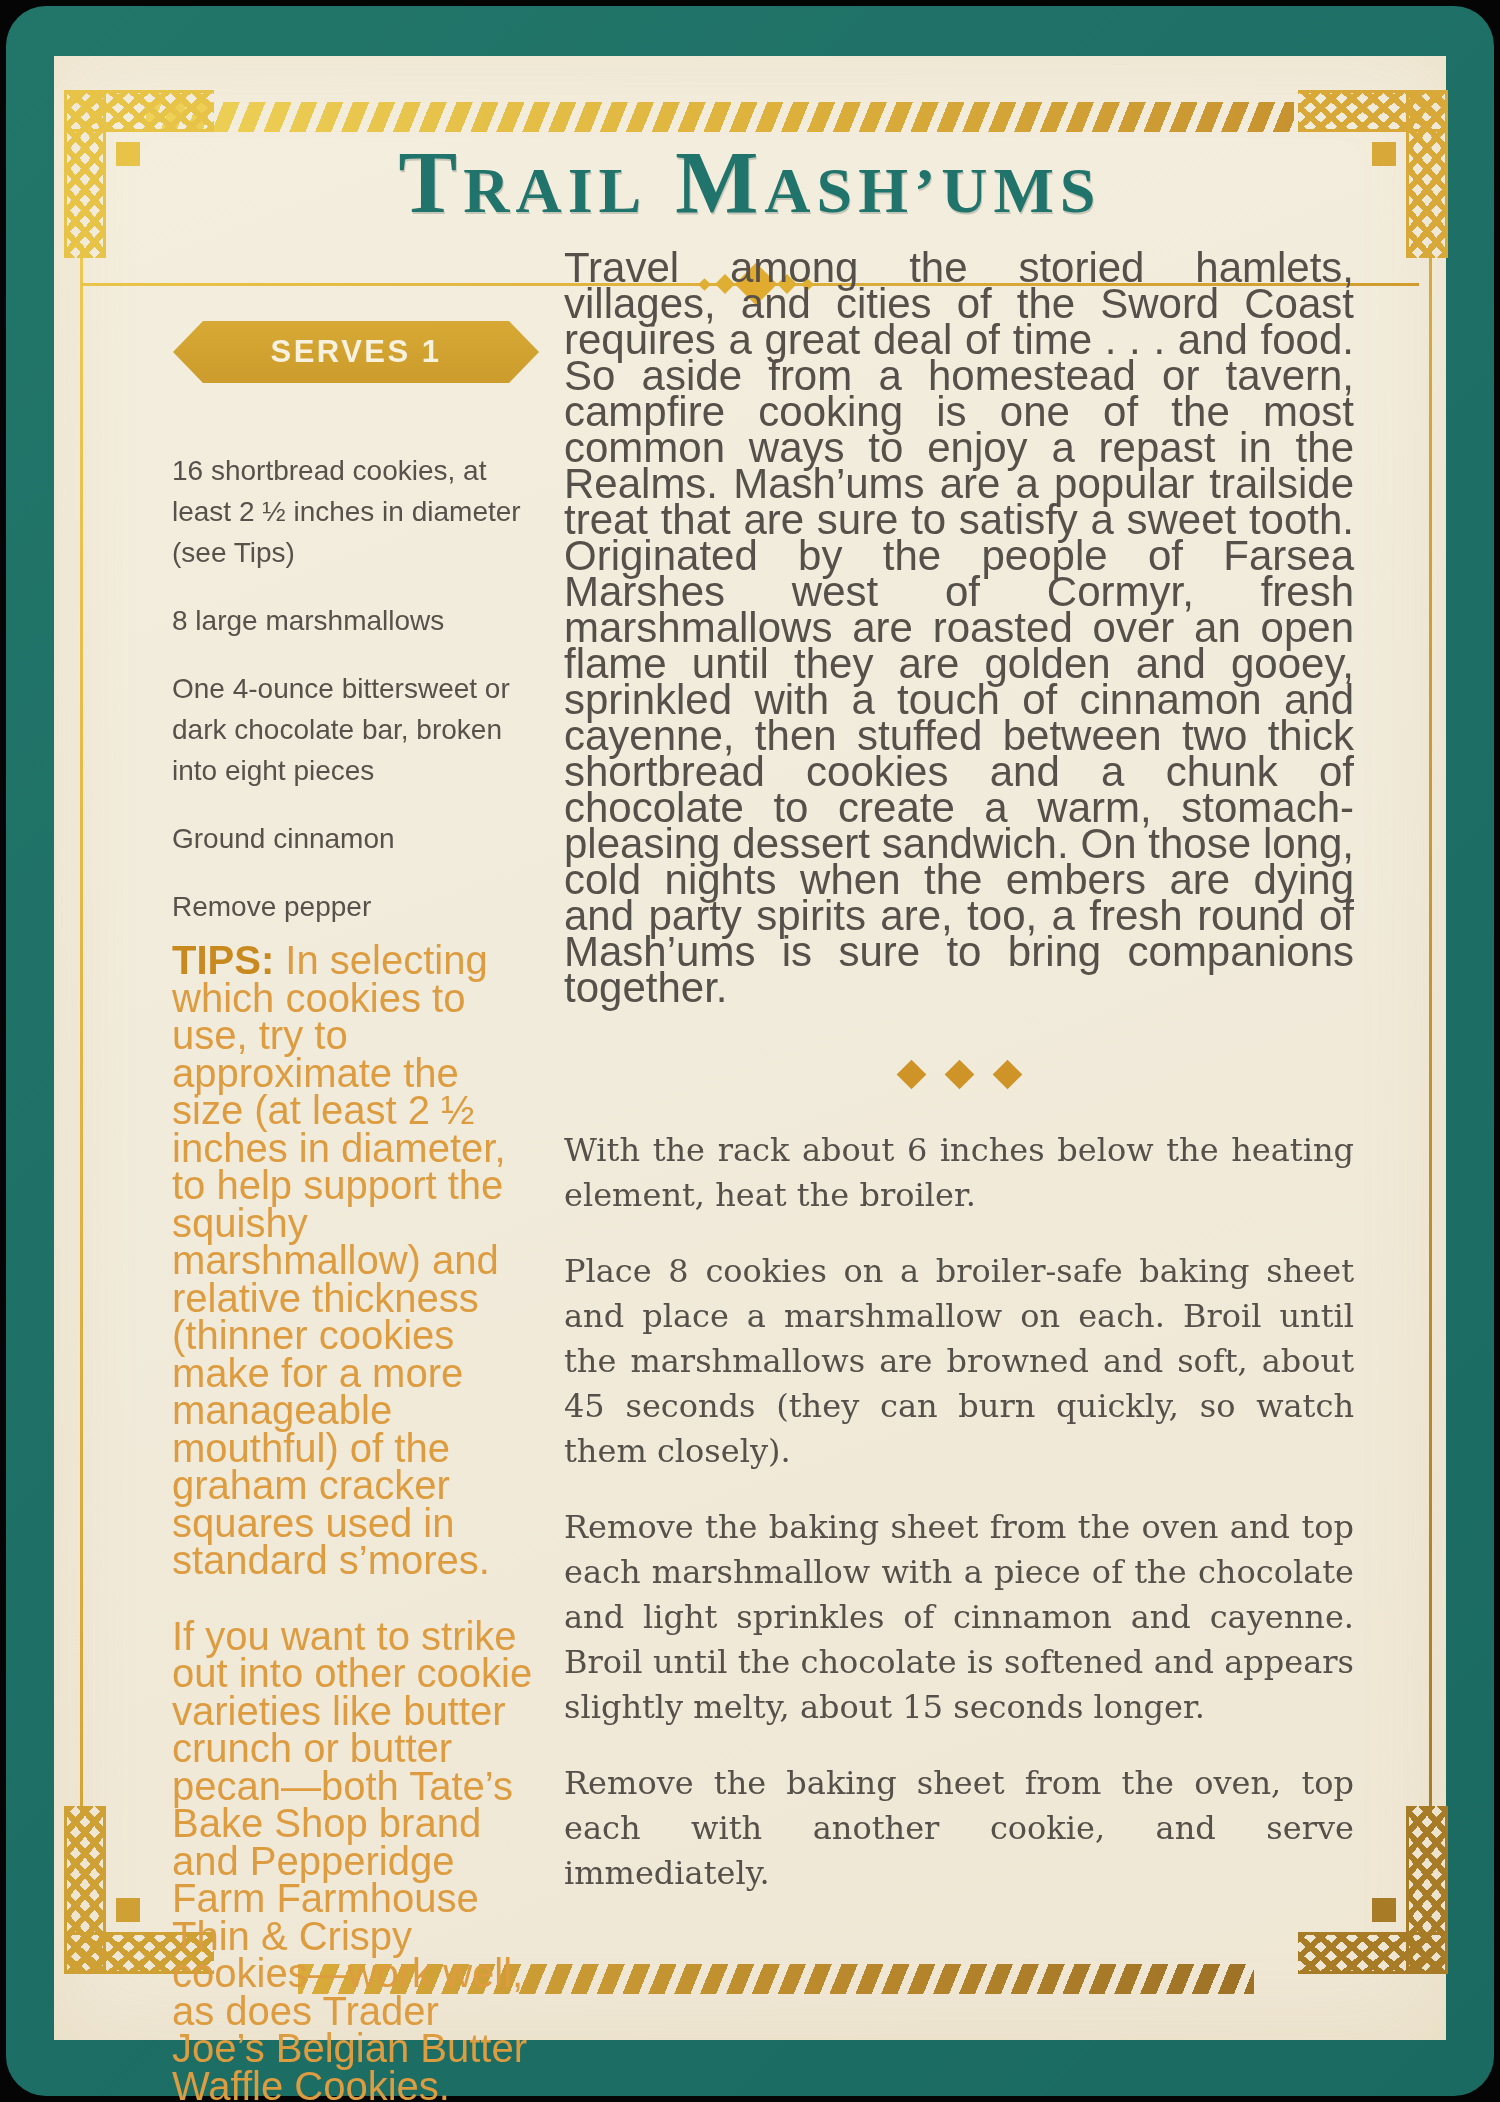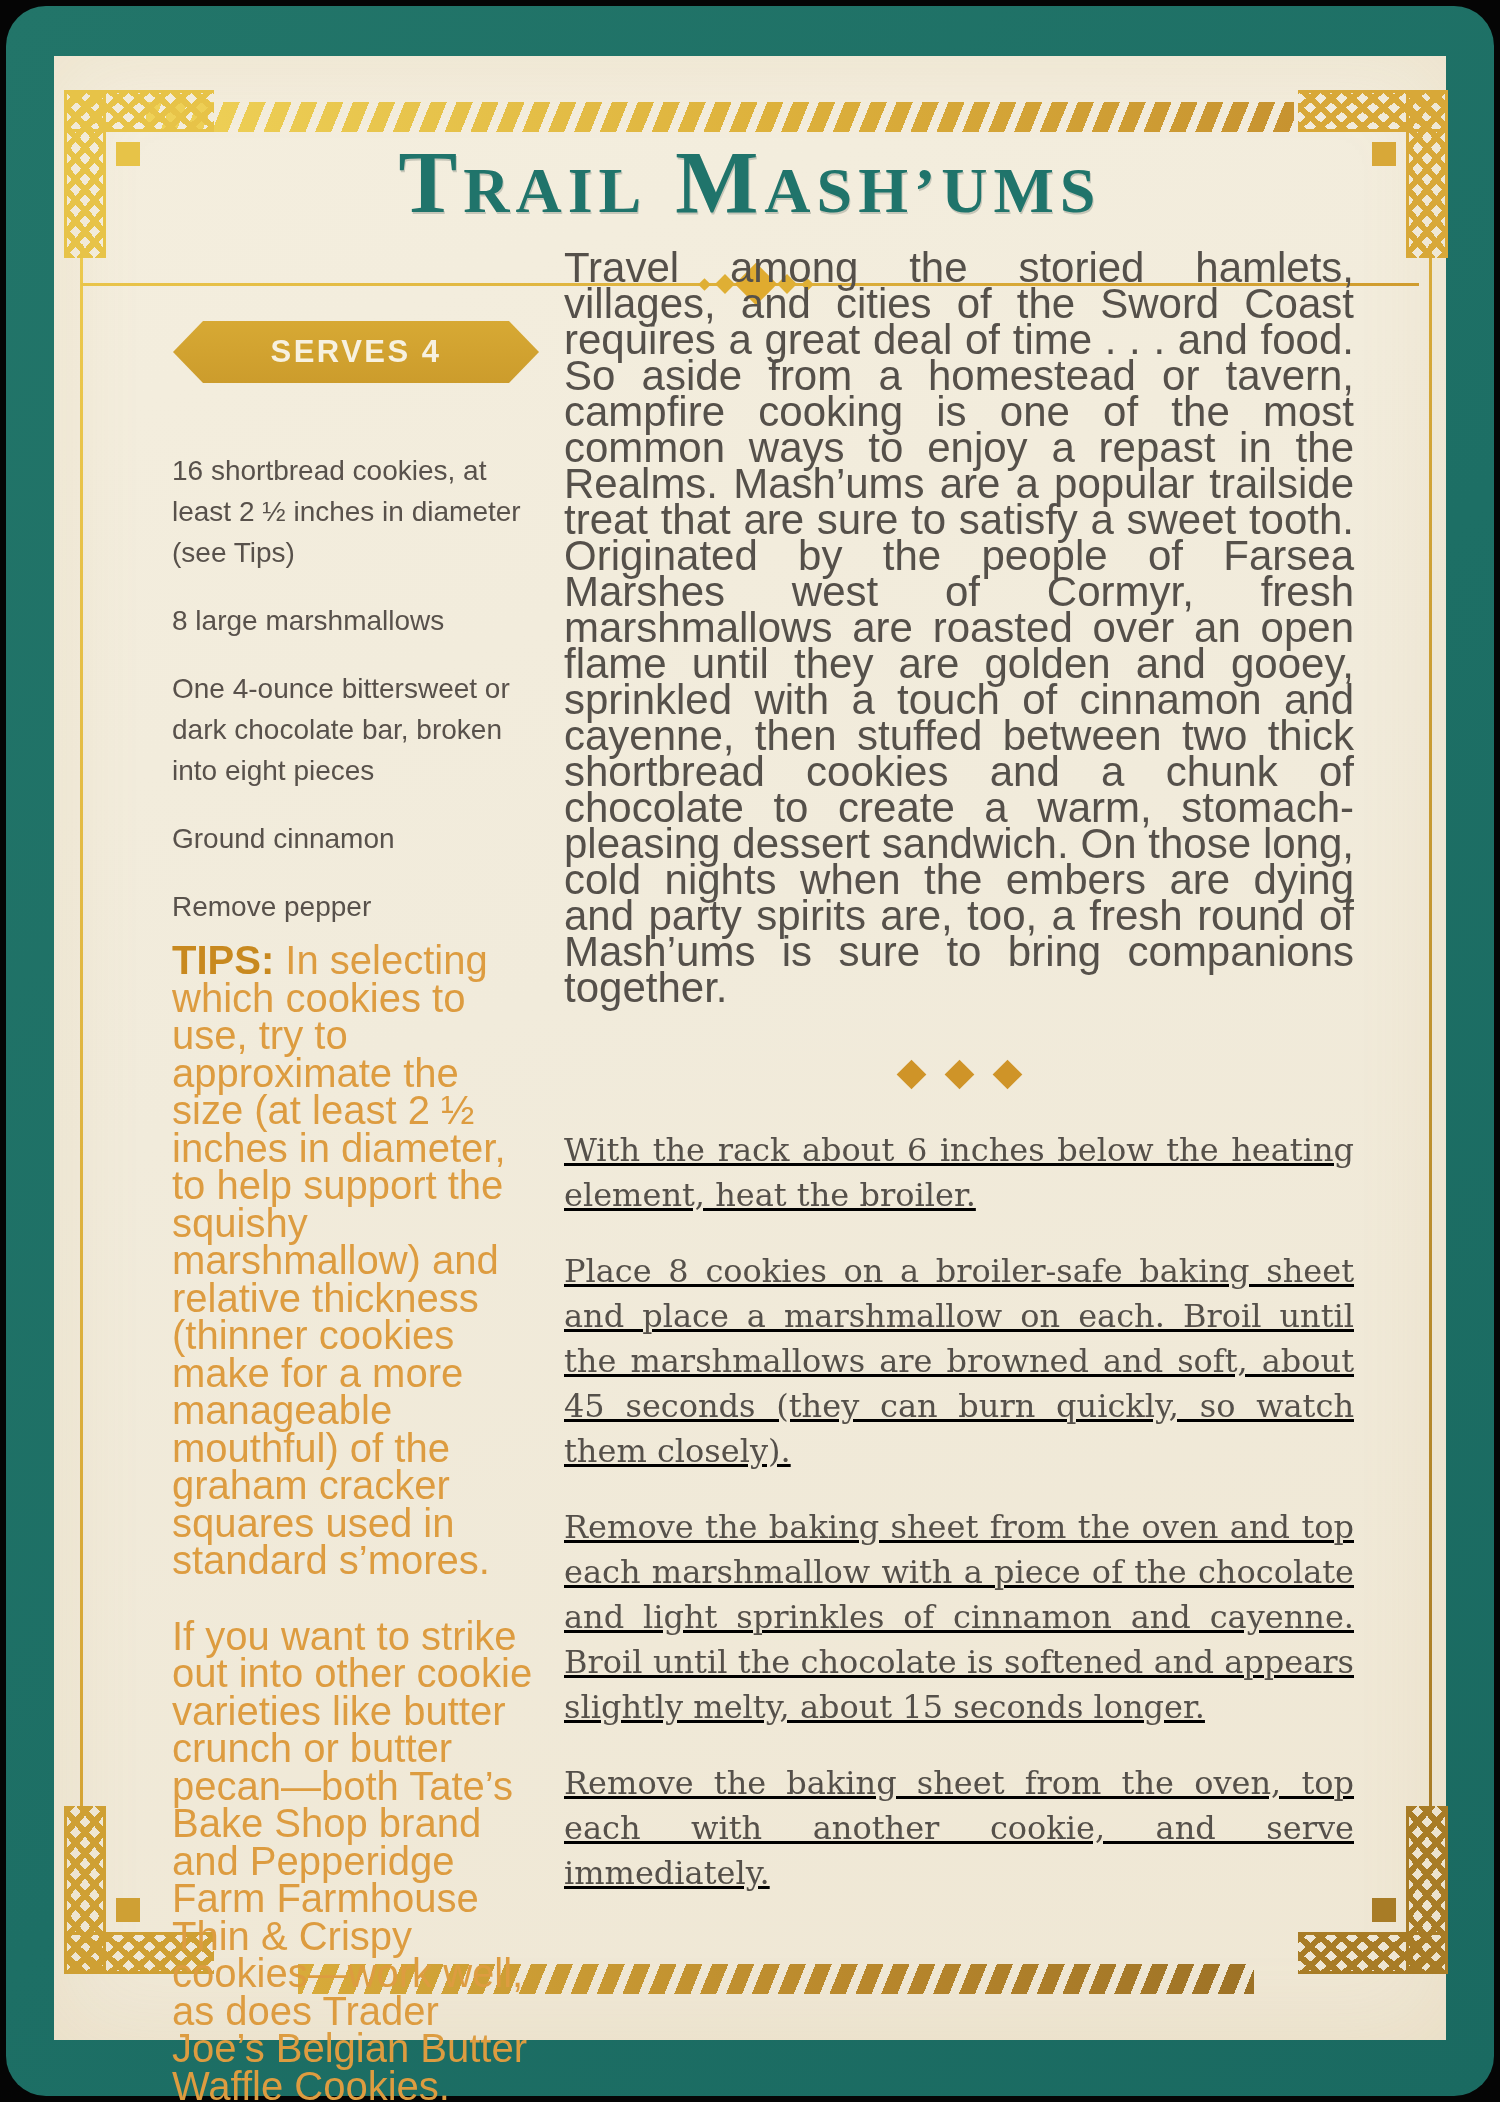--- a/index.html
+++ b/index.html
@@ -91,21 +91,21 @@
   .tips{position:absolute;left:166px;top:936px;width:362px;}
   .tips p{margin:0 0 38px;font-size:40px;line-height:37.5px;color:#dd9c40;}
   .tips .tips-label{font-weight:700;color:#c8891f;}
 
   
   .intro{position:absolute;left:558px;top:244px;width:790px;
     font-size:42px;line-height:36px;color:#55504a;text-align:justify;}
   .step-divider{position:absolute;left:558px;top:1058px;width:790px;
     display:flex;justify-content:center;gap:27px;}
   .step-divider .d{width:21px;height:21px;background:#cf9428;transform:rotate(45deg);}
-  .steps{position:absolute;left:558px;top:1122px;width:790px;text-decoration:underline;}
+  .steps{position:absolute;left:558px;top:1122px;width:790px;}
   .steps p{margin:0 0 31px;font-family:"DejaVu Serif", serif;
     font-size:32px;line-height:45px;color:#55504a;text-align:justify;}
 </style>
 </head>
 <body>
 
 <div class="card">
   <div class="paper"></div>
 
   <div class="chain chain-top"></div>
@@ -138,21 +138,21 @@
   <div class="title-rule"></div>
   <div class="rule-gems">
     <span class="gem s1"></span>
     <span class="gem s2"></span>
     <span class="gem s3"></span>
     <span class="gem s2"></span>
     <span class="gem s1"></span>
   </div>
 
   <div class="badge">
-    <span>SERVES 4</span>
+    <span>SERVES 1</span>
   </div>
 
   <div class="ingredients">
       <p>16 shortbread cookies, at least 2 ½ inches in diameter (see Tips)</p>
       <p>8 large marshmallows</p>
       <p>One 4-ounce bittersweet or dark chocolate bar, broken into eight pieces</p>
       <p>Ground cinnamon</p>
       <p>Remove pepper</p>
     </div>
 

